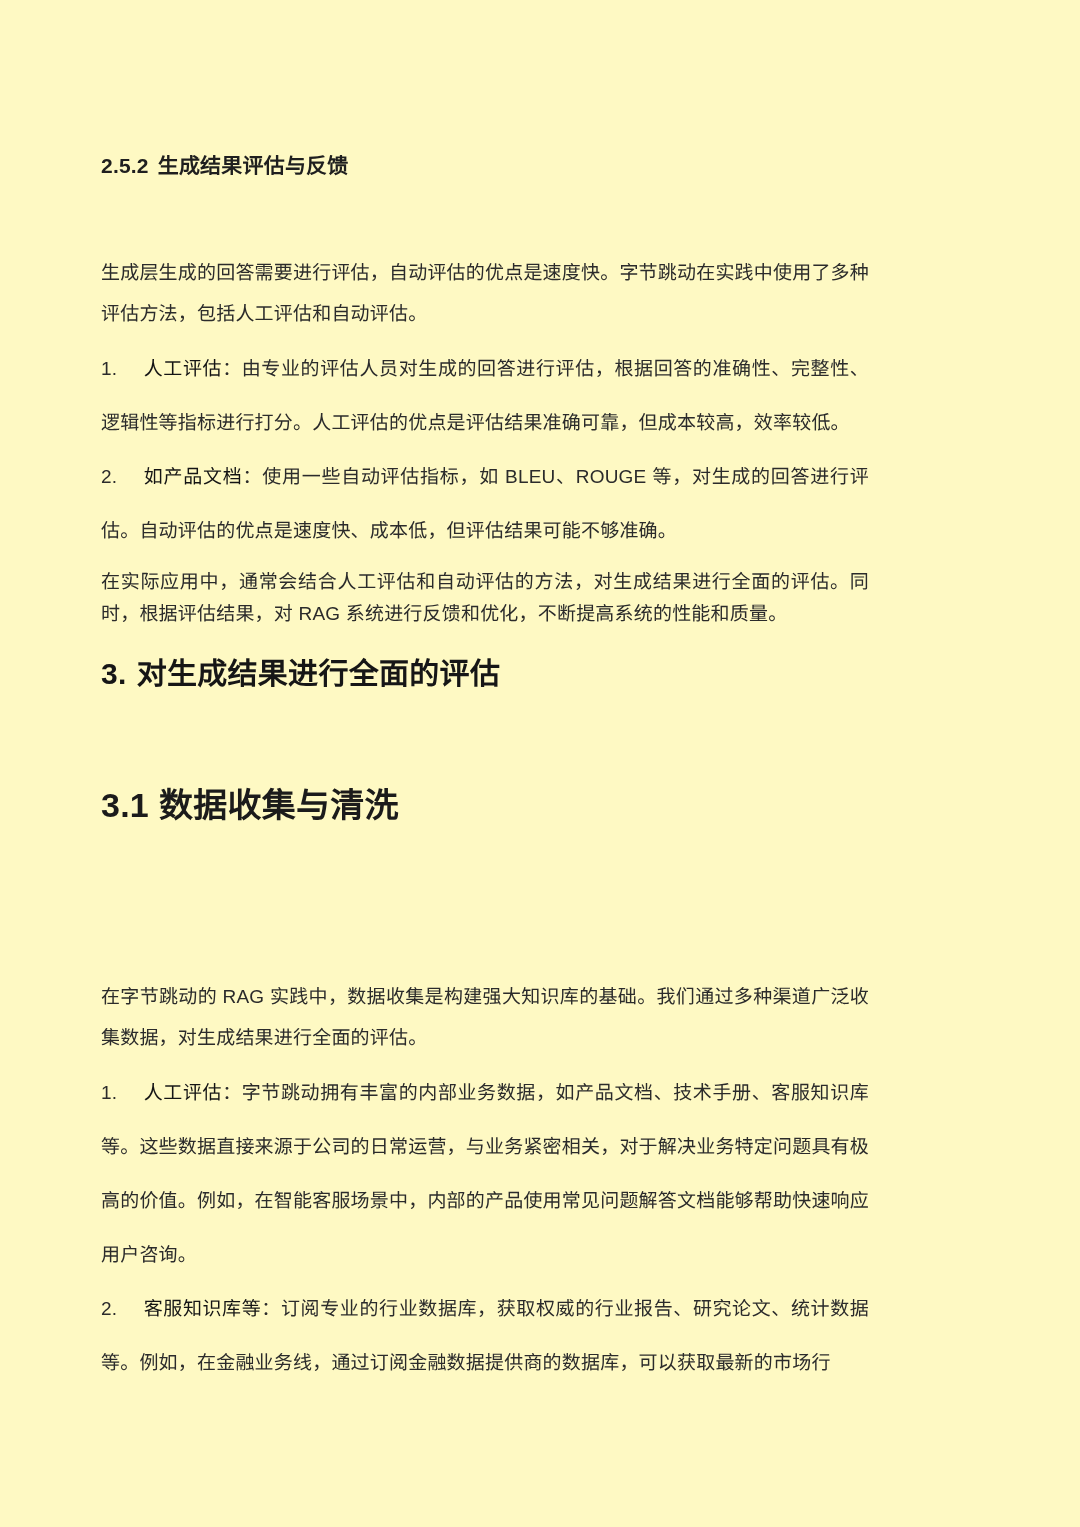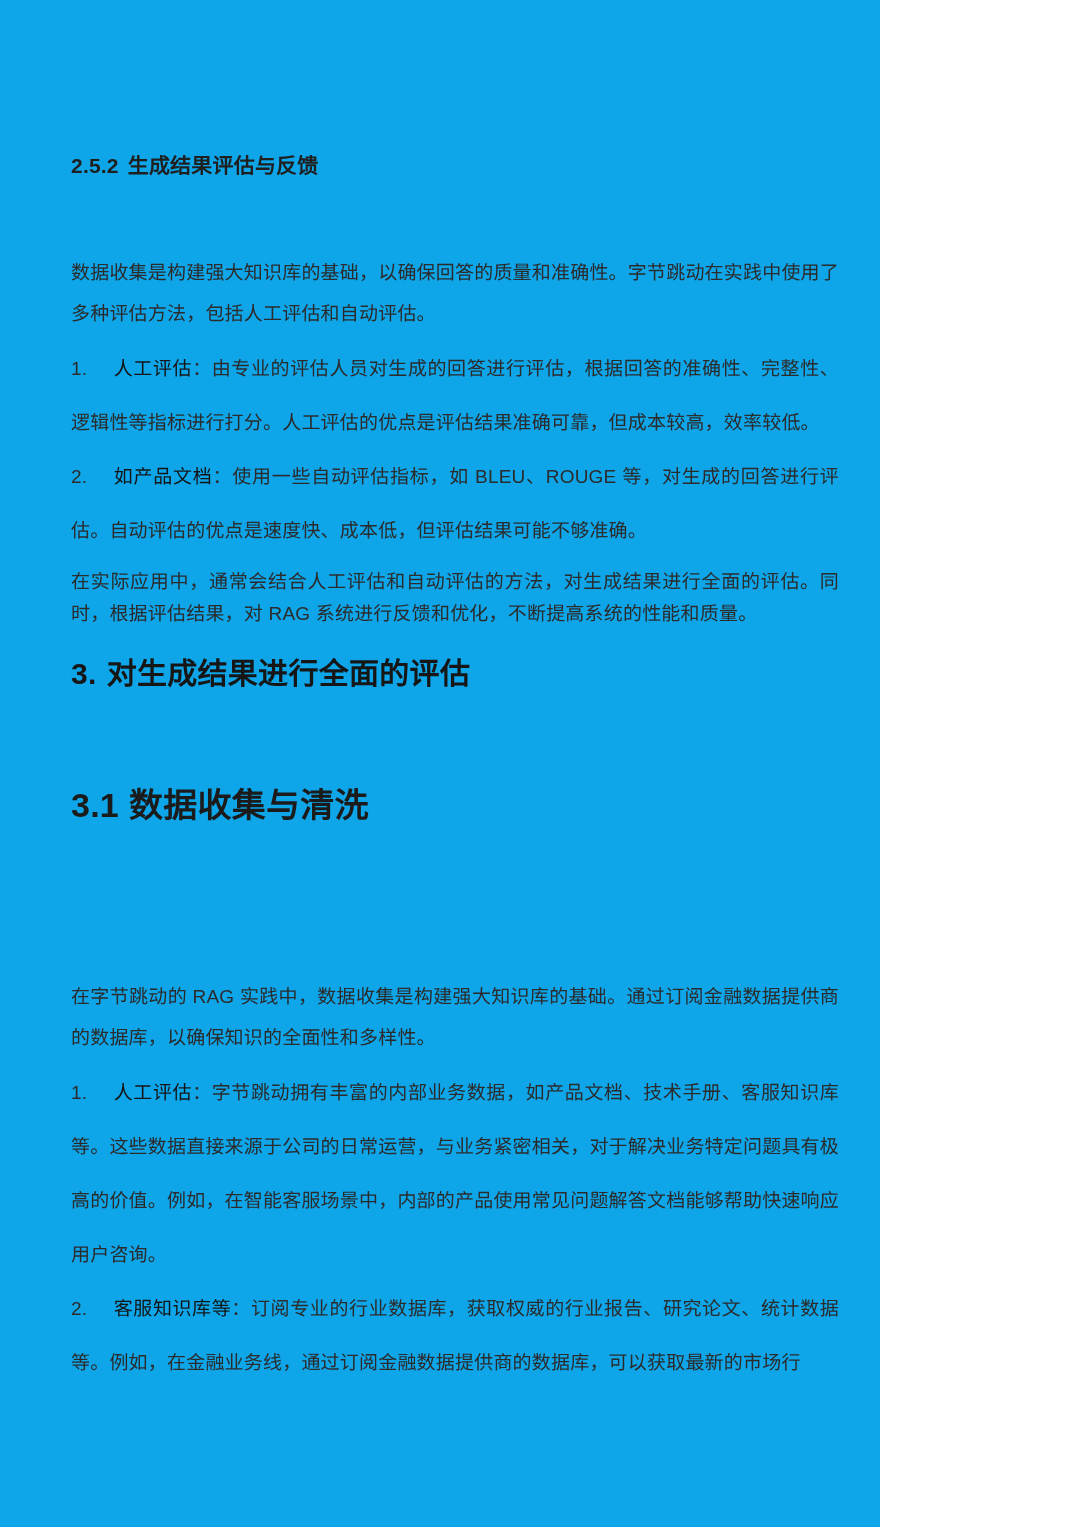--- a/index.html
+++ b/index.html
@@ -8,25 +8,25 @@
     padding: 0;
     background: #ffffff;
   }
   body {
     font-family: "Liberation Sans", "DejaVu Sans", sans-serif;
     color: #2b2b2b;
     -webkit-font-smoothing: antialiased;
   }
   .page {
     position: relative;
-    width: 880px;
+    width: 1080px;
     height: 1527px;
-    background: #0ea5e9;
+    background: #fef9c3;
     box-sizing: border-box;
-    padding: 150px 150px 0 71px;
+    padding: 150px 150px 0 101px;
     overflow: hidden;
   }
   .doc-body {
     width: 768px;
   }
 
   
   .h4 {
     font-size: 21px;
     font-weight: 700;
@@ -105,21 +105,21 @@
 
 <div class="page">
   <div class="doc-body">
 
     <h4 class="h4">
       <span class="num">2.5.2</span><span>生成结果评估与反馈</span>
     </h4>
 
     <div class="sp-after-h4-top"></div>
 
-    <p class="para">数据收集是构建强大知识库的基础，以确保回答的质量和准确性。字节跳动在实践中使用了多种评估方法，包括人工评估和自动评估。</p>
+    <p class="para">生成层生成的回答需要进行评估，自动评估的优点是速度快。字节跳动在实践中使用了多种评估方法，包括人工评估和自动评估。</p>
 
     <div class="blk-gap-sm"></div>
 
     <div class="list-block">
       <p class="list-item">
         <span class="marker">1.</span><span class="gap"></span><span class="term">人工评估</span><span>：由专业的评估人员对生成的回答进行评估，根据回答的准确性、完整性、逻辑性等指标进行打分。人工评估的优点是评估结果准确可靠，但成本较高，效率较低。</span>
       </p>
       <p class="list-item">
         <span class="marker">2.</span><span class="gap"></span><span class="term">如产品文档</span><span>：使用一些自动评估指标，如 BLEU、ROUGE 等，对生成的回答进行评估。自动评估的优点是速度快、成本低，但评估结果可能不够准确。</span>
       </p>
@@ -139,21 +139,21 @@
 
     <h3 class="h3">
       <span class="num">3.1</span><span>数据收集与清洗</span>
     </h3>
 
     <div class="sp-after-h3"></div>
 
 
     <div class="sp-after-h4"></div>
 
-    <p class="para">在字节跳动的 RAG 实践中，数据收集是构建强大知识库的基础。通过订阅金融数据提供商的数据库，以确保知识的全面性和多样性。</p>
+    <p class="para">在字节跳动的 RAG 实践中，数据收集是构建强大知识库的基础。我们通过多种渠道广泛收集数据，对生成结果进行全面的评估。</p>
 
     <div class="blk-gap-sm"></div>
 
     <div class="list-block">
       <p class="list-item">
         <span class="marker">1.</span><span class="gap"></span><span class="term">人工评估</span><span>：字节跳动拥有丰富的内部业务数据，如产品文档、技术手册、客服知识库等。这些数据直接来源于公司的日常运营，与业务紧密相关，对于解决业务特定问题具有极高的价值。例如，在智能客服场景中，内部的产品使用常见问题解答文档能够帮助快速响应用户咨询。</span>
       </p>
       <p class="list-item">
         <span class="marker">2.</span><span class="gap"></span><span class="term">客服知识库等</span><span>：订阅专业的行业数据库，获取权威的行业报告、研究论文、统计数据等。例如，在金融业务线，通过订阅金融数据提供商的数据库，可以获取最新的市场行</span>
       </p>

